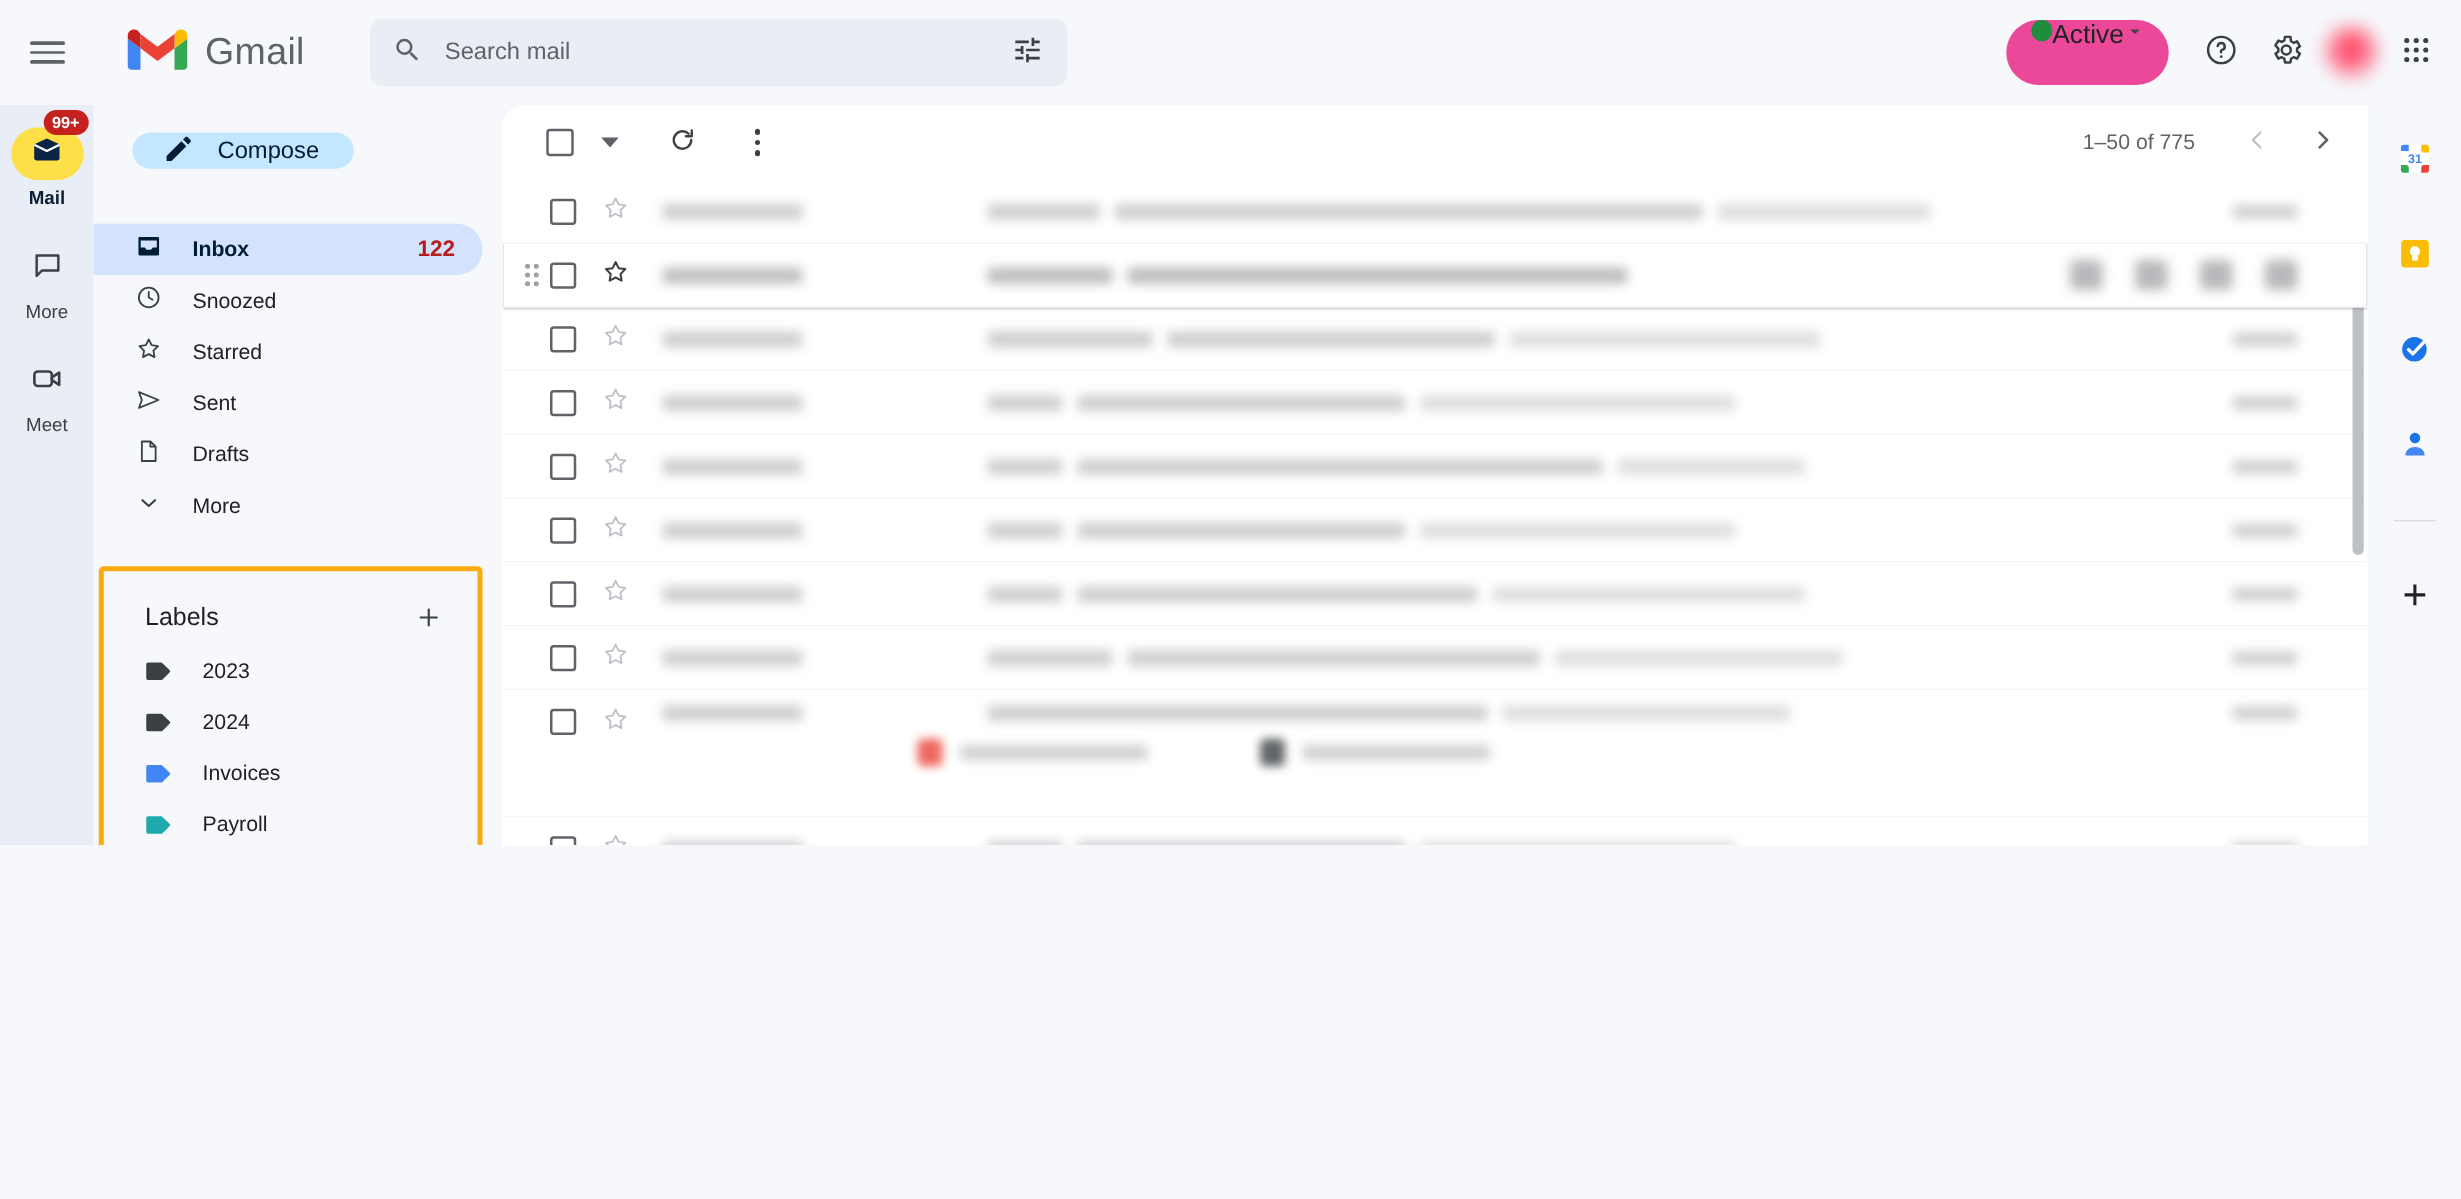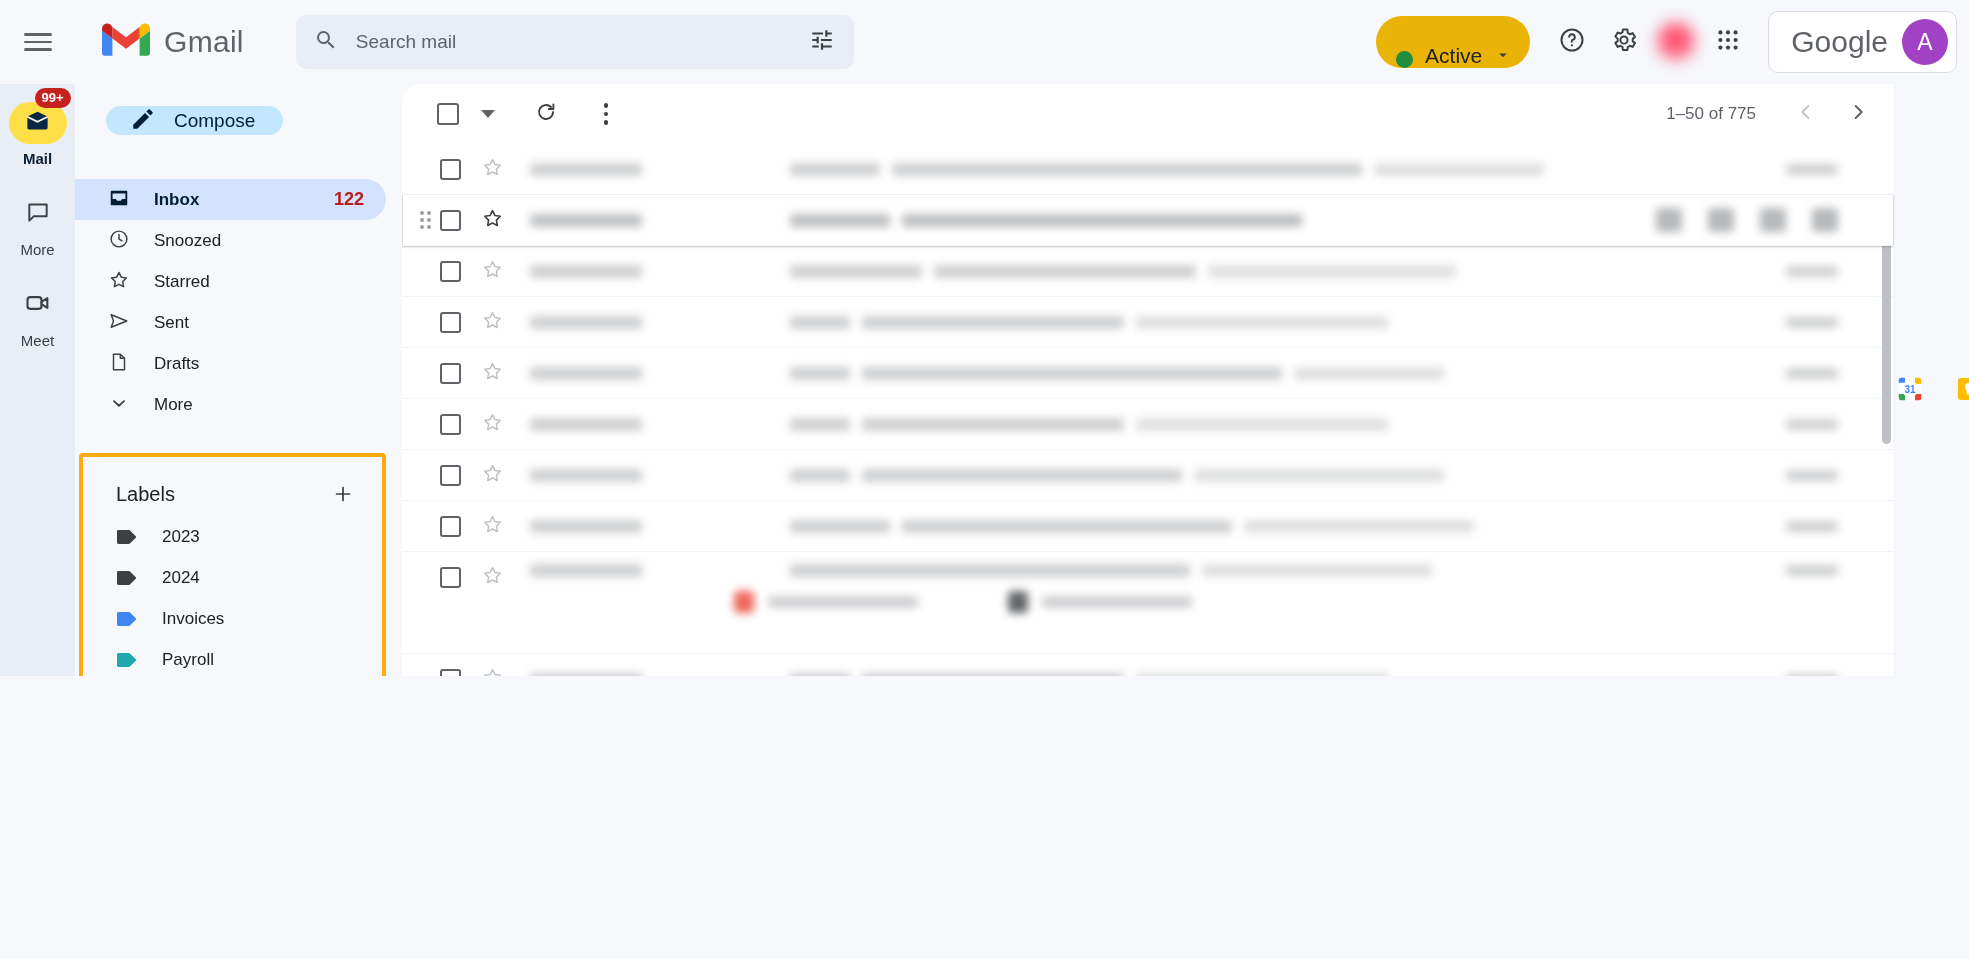--- a/index.html
+++ b/index.html
@@ -46,23 +46,23 @@
   .search-input::placeholder { color: #5f6368; }
   .icon-btn {
     width: 48px; height: 48px; border-radius: 50%;
     display: flex; align-items: center; justify-content: center;
     cursor: pointer; flex: 0 0 auto;
   }
 
   .header-right { margin-left: auto; display: flex; align-items: center; gap: 4px; padding-right: 12px; }
 
   .status-pill {
-    display: flex; align-items: flex-end; gap: 12px;
+    display: flex; align-items: flex-start; 
     height: 52px; padding: 0 18px 0 20px;
-    background: #eab308; border-radius: 26px; cursor: pointer;
+    background: #ec4899; border-radius: 26px; cursor: pointer;
     margin-right: 14px;
   }
   .status-dot { width: 17px; height: 17px; border-radius: 50%; }
   .status-text { font-size: 21px; color: #202124; }
 
   .blurred-avatar {
     width: 44px; height: 44px; border-radius: 50%;
     background: radial-gradient(circle at 50% 45%, #ff3b5c 0%, #ff5e7a 32%, rgba(255,120,145,.55) 62%, rgba(246,248,252,0) 82%);
     filter: blur(7px);
   }
@@ -225,21 +225,21 @@
   .vscroll {
     position: absolute; right: 3px; top: 62px;
     width: 9px; height: 238px;
     background: #bdc1c6; border-radius: 5px; cursor: pointer;
   }
 
   
   .side-rail {
     width: 75px; flex: 0 0 75px;
     background: #f6f8fc;
-    display: flex; flex-direction: row; align-items: center;
+    display: flex; flex-direction: column; align-items: center;
     padding-top: 22px; gap: 30px;
     border-left: 1px solid #f1f3f4;
   }
   .side-btn { width: 46px; height: 46px; display: flex; align-items: center; justify-content: center; border-radius: 50%; cursor: pointer; }
   .rail-divider { width: 34px; height: 1px; background: #dadce0; margin: 6px 0; }
   .plus-glyph { font-size: 34px; color: #202124; line-height: 1; font-weight: 300; }
 </style>
 </head>
 <body>
 
@@ -328,24 +328,20 @@
             <circle cx="5" cy="12" r="1.9"></circle>
               <circle cx="12" cy="12" r="1.9"></circle>
               <circle cx="19" cy="12" r="1.9"></circle>
             <circle cx="5" cy="19" r="1.9"></circle>
               <circle cx="12" cy="19" r="1.9"></circle>
               <circle cx="19" cy="19" r="1.9"></circle>
           </svg>
         </span>
       </div>
 
-      <div class="account-chip">
-        <span class="google-word">Google</span>
-        <span class="avatar-circle">A</span>
-      </div>
 
     </div>
   </div>
 
   <div class="body-row">
 
     <div class="app-rail">
 
       <div class="rail-item active">
         <div class="rail-icon-box">

